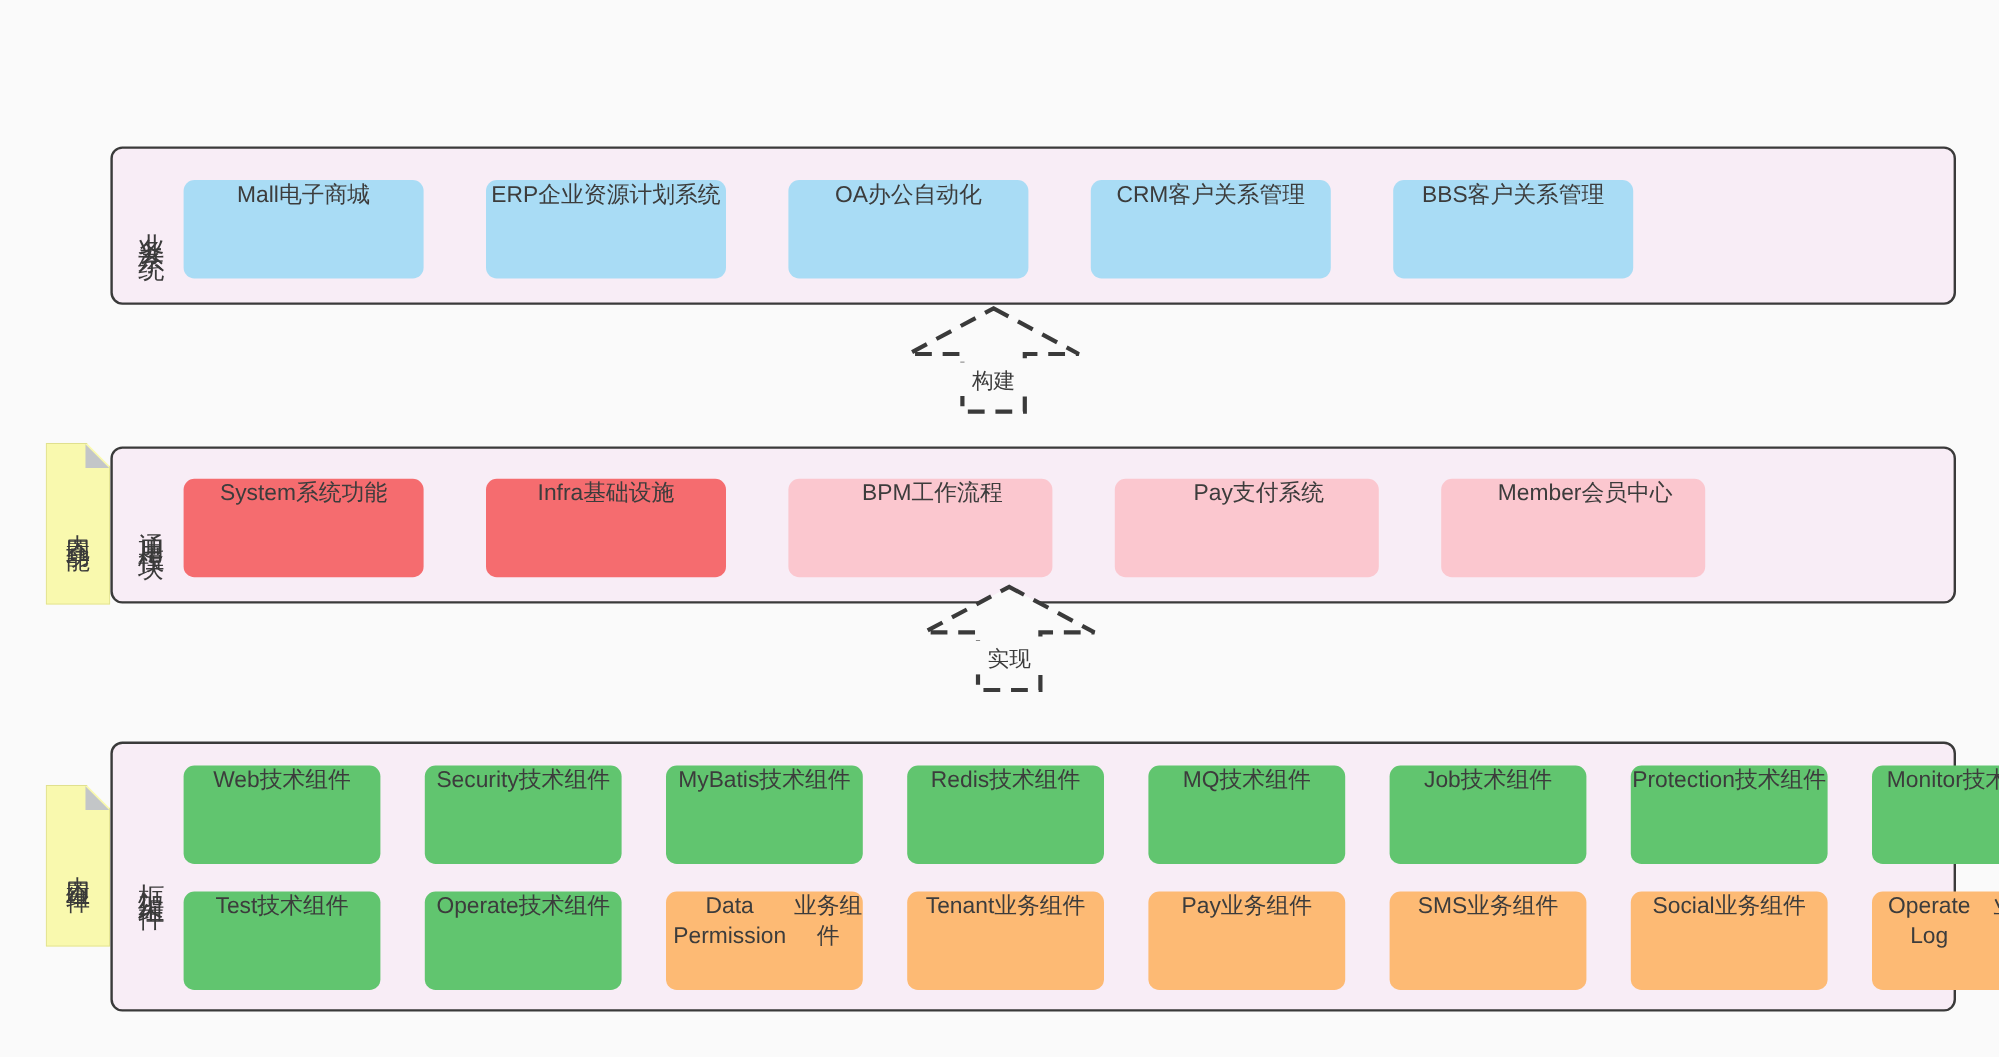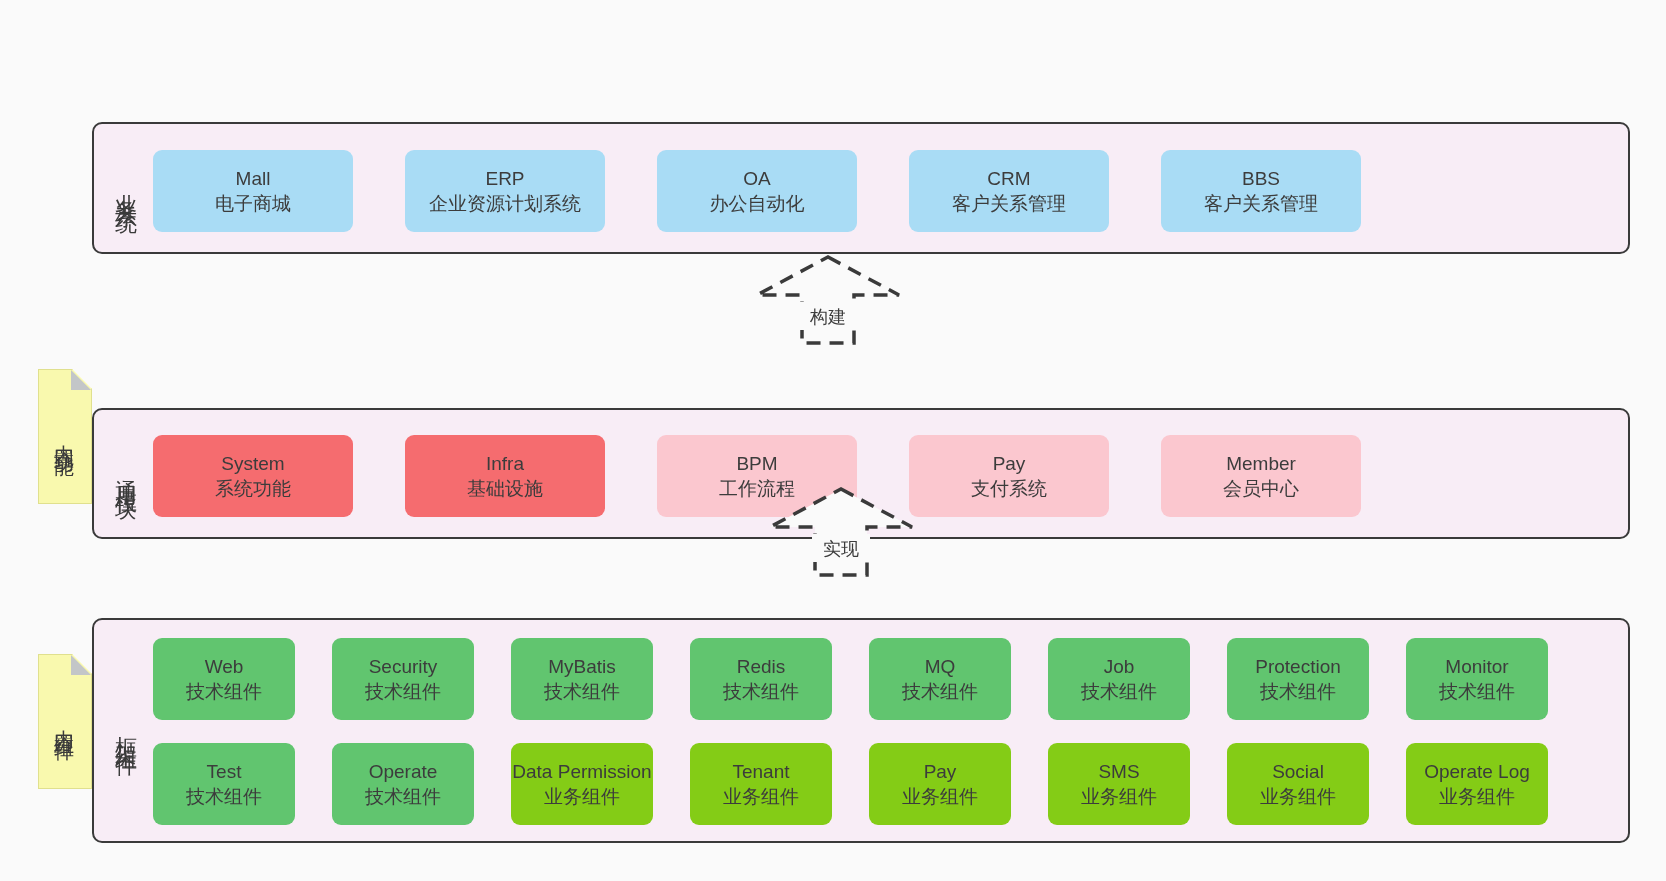--- a/index.html
+++ b/index.html
@@ -8,49 +8,49 @@
     background:#fafafa;
     font-family:"Liberation Sans","DejaVu Sans",sans-serif;
     color:#3d3d3d;
   }
   
   .panel{
     position:absolute;left:92px;width:1538px;box-sizing:border-box;
     background:#f8edf6;border:2px solid #3a3a3a;border-radius:10px;
   }
   #panel-business{top:122px;height:132px;}
-  #panel-modules{top:372px;height:131px;margin-top:36px;}
+  #panel-modules{top:372px;height:131px;}
   #panel-framework{top:618px;height:225px;}
 
   .panel-label{
     position:absolute;left:17px;top:50%;transform:translateY(-50%);
     writing-mode:vertical-lr;text-orientation:upright;
     font-size:22px;letter-spacing:6px;color:#3a3a3a;white-space:nowrap;
   }
 
   .row{position:absolute;left:59px;display:flex;}
   .row-6{gap:52px;}
   .row-8{gap:37px;}
   #panel-business .row{top:26px;}
   #panel-modules .row{top:25px;}
   #panel-framework .row-a{top:18px;}
   #panel-framework .row-b{top:123px;}
 
   .box{
     height:82px;border-radius:9px;
-    display:flex;flex-direction:column;align-items:center;justify-content:center;
+    display:flex;flex-direction:row;justify-content:center;
     text-align:center;font-size:19px;line-height:1.32;color:#3c3c3c;
   }
   .box-w6{width:200px;}
-  .box-w8{width:142px;}
+  .box-w8{width:164px;}
   .blue{background:#a9dcf5;}
   .red{background:#f56c6f;}
-  .pink{background:#fbc7cf;}
+  .pink{background:#fbc7cf;padding-left:20px;}
   .green{background:#61c56f;}
-  .light_green{background:#84cc16;}
+  .light_green{background:#fdba74;}
 
   
   .note{
     position:absolute;left:38px;width:54px;height:135px;box-sizing:border-box;
     background:#f9f9ae;border:1px solid #e0e08e;
     clip-path:polygon(0 0,calc(100% - 20px) 0,100% 20px,100% 100%,0 100%);
   }
   #note-modules{top:369px;}
   #note-framework{top:654px;}
   .note-fold{

